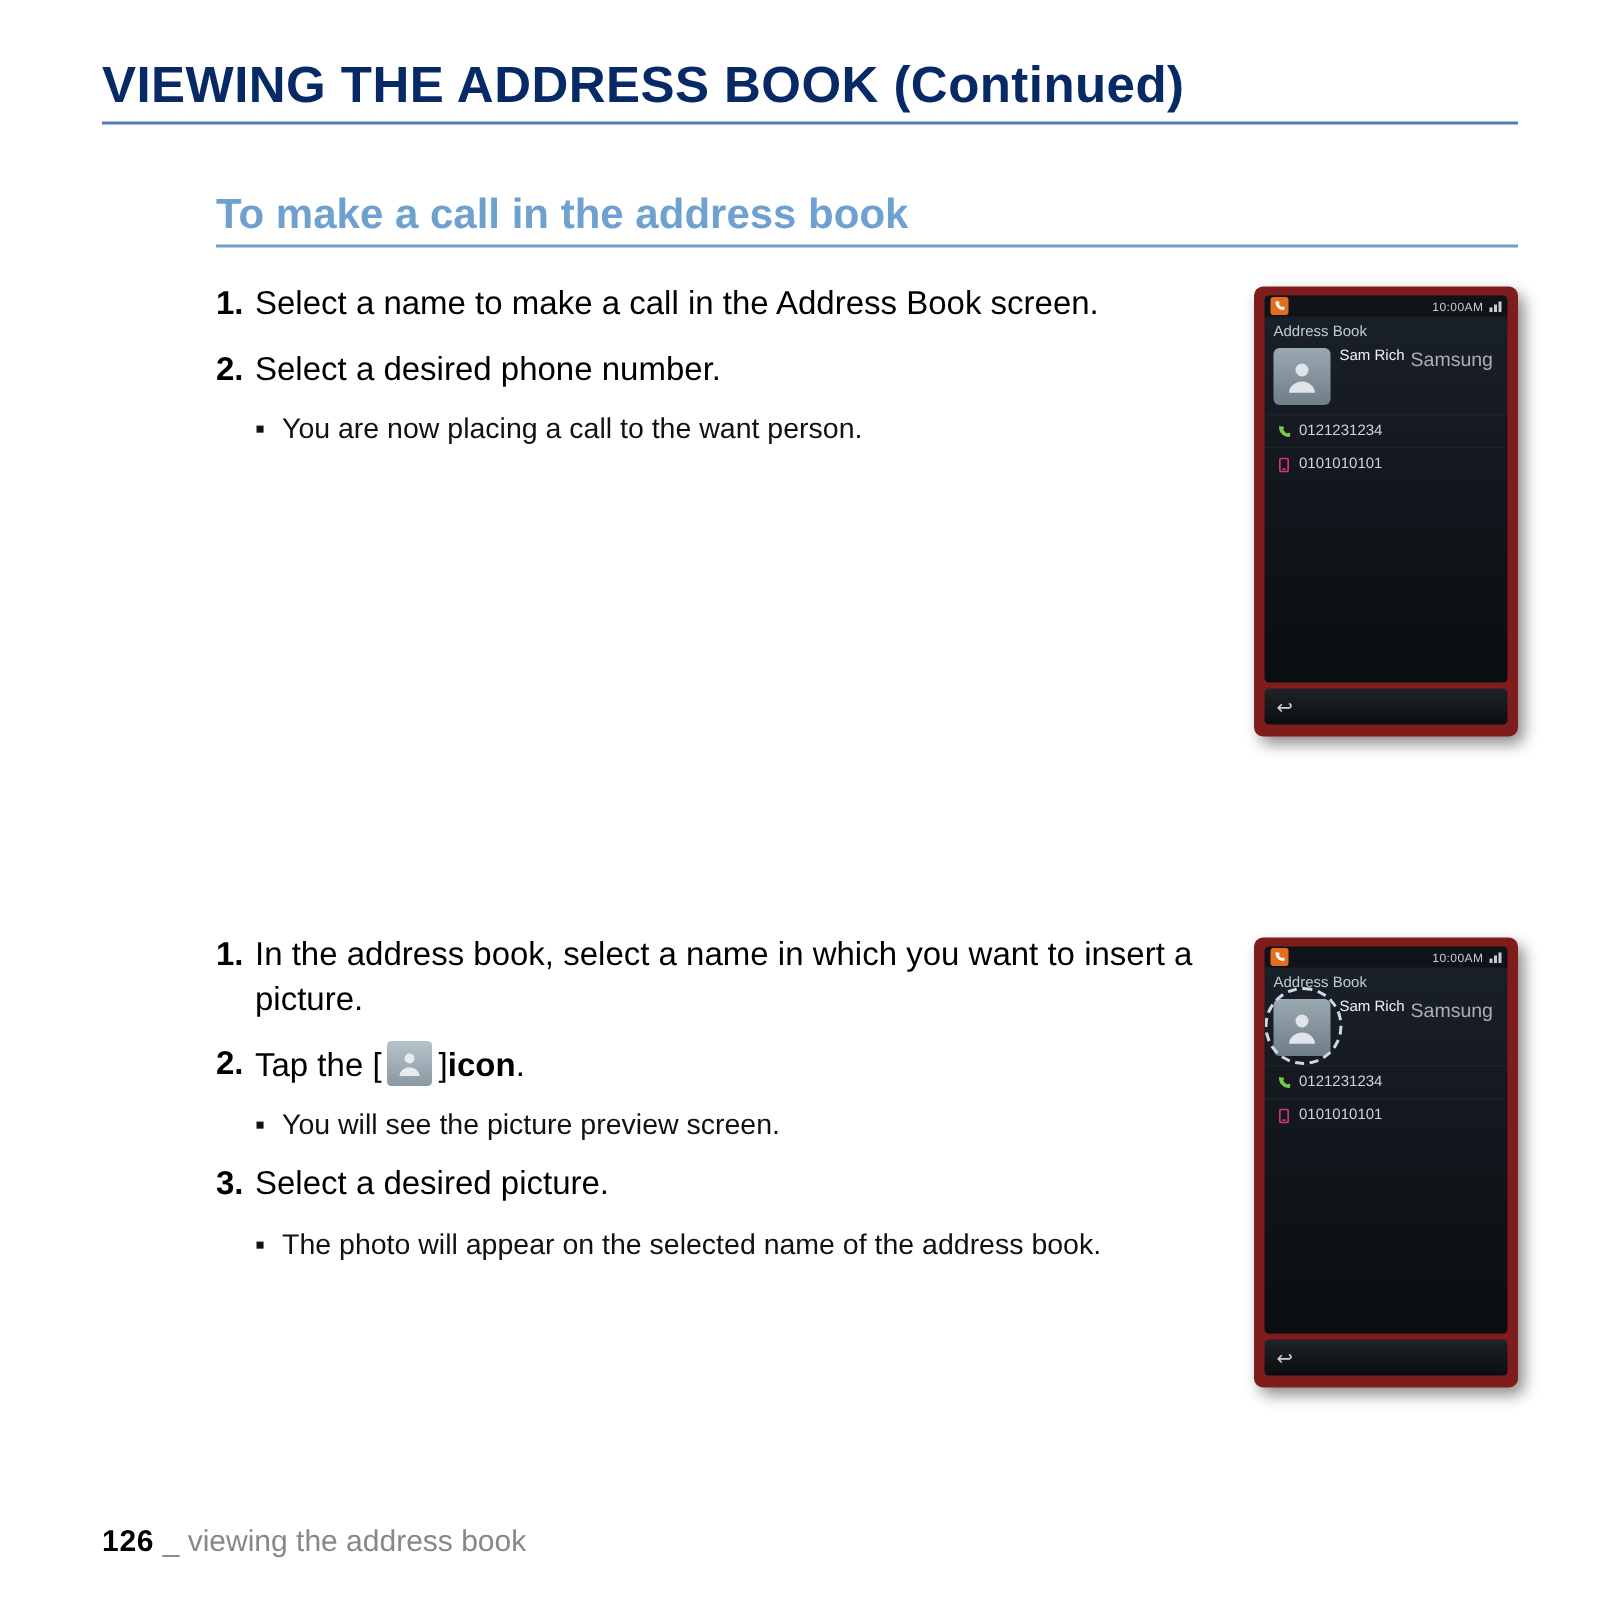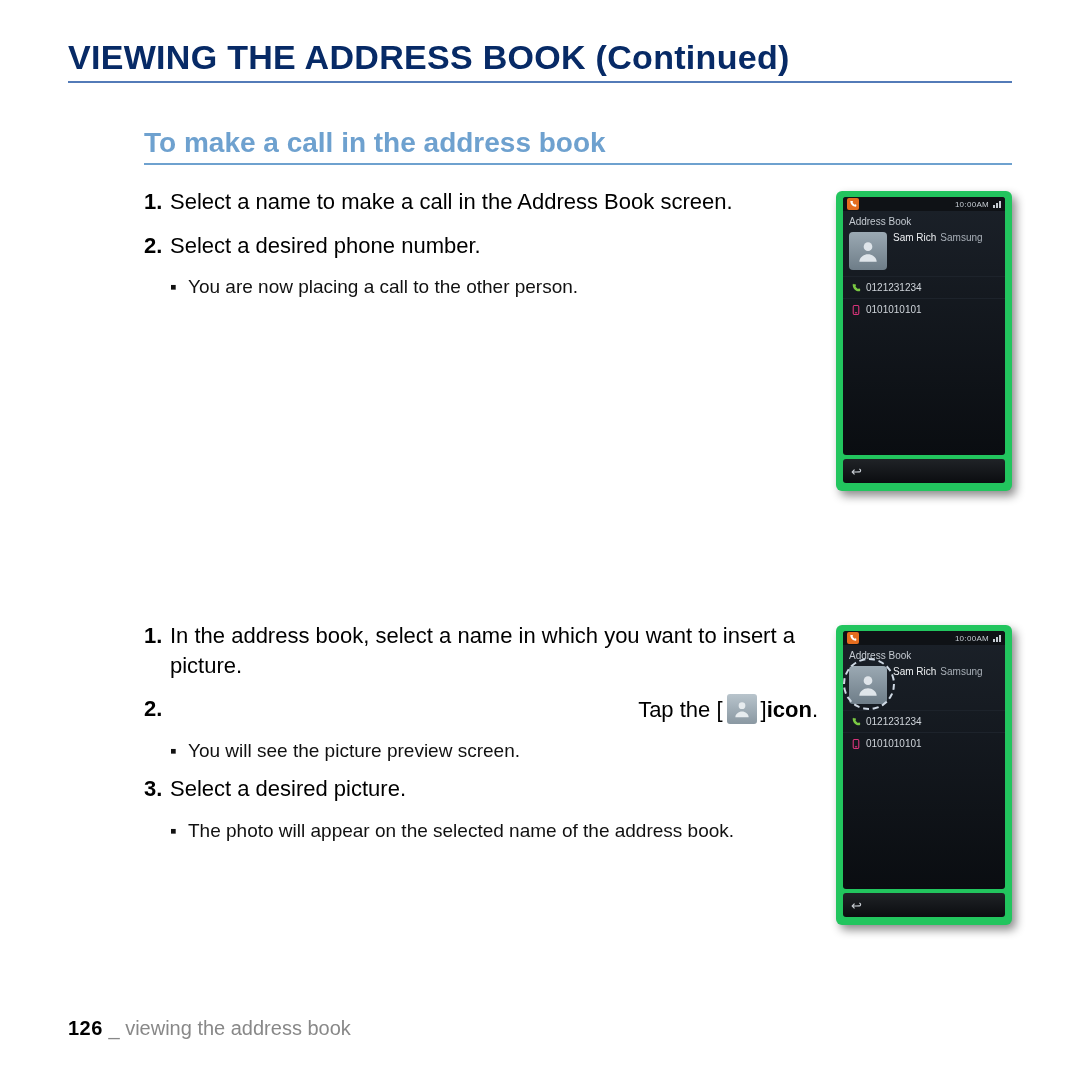--- a/index.html
+++ b/index.html
@@ -23,33 +23,33 @@
     padding-bottom: 4px;
     margin-bottom: 22px;
   }
   .two-col { display: flex; align-items: flex-start; gap: 18px; }
   .left-col { flex: 1; }
   .step { display: flex; font-size: 22px; line-height: 1.35; margin-bottom: 14px; }
   .step .num { font-weight: bold; width: 26px; flex-shrink: 0; }
   .step .txt { flex: 1; }
   .sub { display: flex; font-size: 19px; color: #111; margin: 2px 0 10px 26px; line-height: 1.35; }
   .sub .bullet { width: 18px; flex-shrink: 0; }
-  .iconline { display: inline-flex; align-items: center; justify-content: flex-end; }
+  .iconline { display: inline-flex; align-items: center; }
   .avatar-inline {
     display: inline-flex; align-items: center; justify-content: center;
     width: 30px; height: 30px; margin: 0 4px; vertical-align: middle;
     background: linear-gradient(#b8c4cc,#8a98a2); border-radius: 3px;
   }
   .avatar-inline svg { display: block; }
   .section-spacer { height: 130px; }
 
   
   .phone {
     width: 176px; height: 300px;
-    background: #22c55e;
+    background: #7f1d1d;
     border-radius: 6px;
     box-shadow: 4px 5px 10px rgba(0,0,0,0.45);
     position: relative;
     padding: 6px 6px 8px 6px;
     flex-shrink: 0;
     margin-top: 4px;
   }
   .screen {
     position: absolute; top: 6px; left: 7px; right: 7px; bottom: 36px;
     background: linear-gradient(#1b2129,#0a0d11);
@@ -73,21 +73,21 @@
     display:flex; align-items:center; justify-content:center;
     flex-shrink:0;
   }
   .highlight-ring {
     position: absolute; left: 0px; top: -6px; width: 52px; height: 52px;
     border: 2px dashed #cfd9e4; border-radius: 50%;
     pointer-events:none;
   }
   .contact-lines { display:flex; justify-content:center; gap:4px; }
   .c-name { font-size:10px; color:#eef0f3; }
-  .c-sub { font-size:10px; color:#a8afb7; }
+  .c-sub { font-size:13px; color:#a8afb7; }
   .num-row { display:flex; align-items:center; gap:5px; padding:5px 8px; font-size:10px; color:#cfd4da; border-top:1px solid #1d232b; }
   .ic-sq { width:10px; height:10px; border-radius:2px; display:flex; align-items:center; justify-content:center; }
   .ic-green{ background:transparent; }
   .ic-pink{ background:transparent; }
   .softkeys {
     position:absolute; left:7px; right:7px; bottom:8px; height:24px;
     background: linear-gradient(#202327,#0b0d10);
     border-radius: 3px;
     display:flex; align-items:center; padding:0 8px;
   }
@@ -115,21 +115,21 @@
         <div class="step">
           <div class="num">1.</div>
           <div class="txt">Select a name to make a call in the Address Book screen.</div>
         </div>
         <div class="step">
           <div class="num">2.</div>
           <div class="txt">Select a desired phone number.</div>
         </div>
         <div class="sub">
           <div class="bullet">▪</div>
-          <div>You are now placing a call to the other person.</div>
+          <div>You are now placing a call to the want person.</div>
         </div>
       </div>
 
       <div class="phone">
         <div class="screen">
           <div class="statusbar">
             <span class="call-ic">
               <svg width="8" height="8" viewBox="0 0 24 24">
                   <path fill="#fff" d="M6 2c-1 0-2 1-2 2 0 9 7 16 16 16 1 0 2-1 2-2v-3c0-1-1-2-2-2l-3 1c-1 0-1 0-2-1l-3-3c-1-1-1-1-1-2l1-3c0-1-1-2-2-2H6z"></path>
                 </svg>

